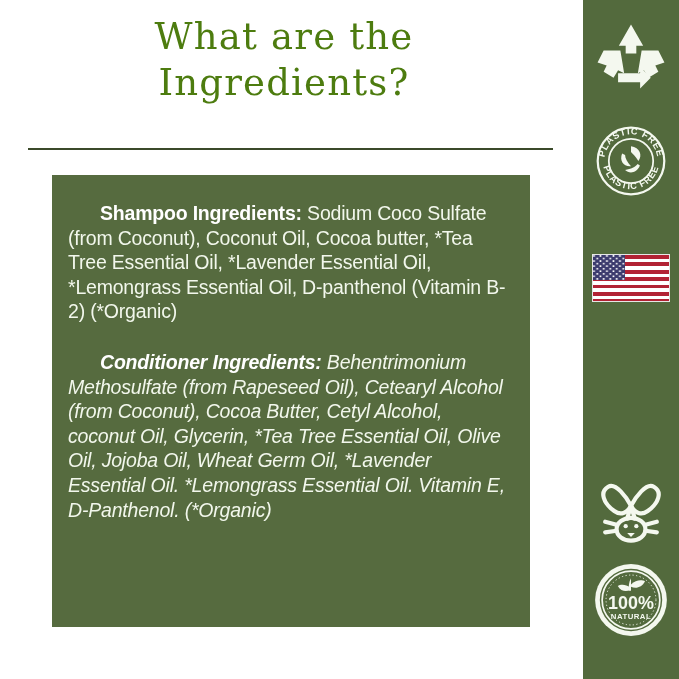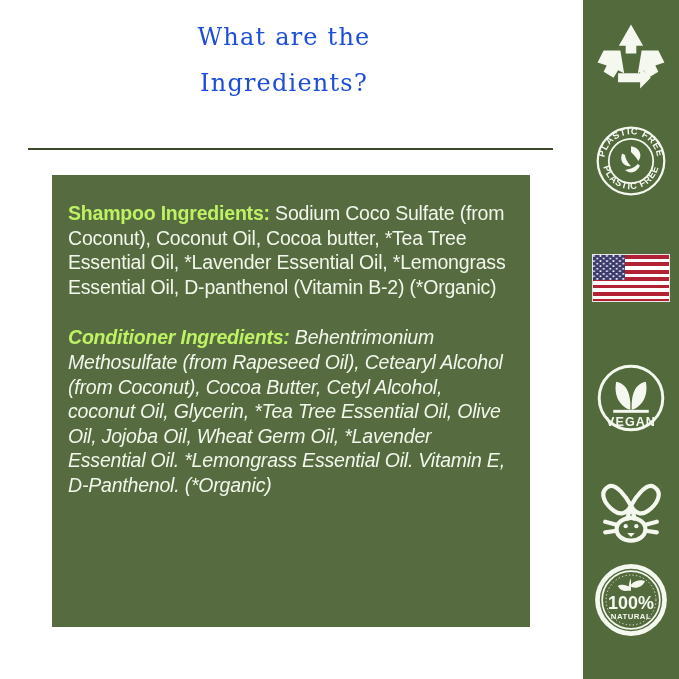--- a/index.html
+++ b/index.html
@@ -26,24 +26,24 @@
     background: #ffffff;
   }
 
   #page-title {
     position: absolute;
     left: 0;
     top: 14px;
     width: 568px;
     text-align: center;
     font-family: "DejaVu Serif", serif;
-    font-size: 24px;
+    font-size: 37px;
     line-height: 46px;
     letter-spacing: 1.2px;
-    color: #1d4ed8;
+    color: #4d7c0f;
     font-weight: 400;
     white-space: pre-line;
   }
 
   #title-divider {
     position: absolute;
     left: 28px;
     top: 148px;
     width: 525px;
     height: 2px;
@@ -66,21 +66,22 @@
     color: #f2f7ec;
     font-family: "Liberation Sans", sans-serif;
     font-size: 19.5px;
     line-height: 24.6px;
     letter-spacing: -0.2px;
   }
   #conditioner-block { margin-top: 26px; font-style: italic; }
 
   .ing-heading {
     font-weight: bold;
-    color: #bef264;
+    color: #ffffff;
+    margin-left: 32px;
   }
 
   
   #icon-sidebar {
     position: absolute;
     left: 583px;
     top: 0;
     width: 96px;
     height: 679px;
     background: #536a3d;
@@ -197,31 +198,20 @@
     </div>
 
     <div class="sidebar-icon" id="icon-flag">
       <div class="flag">
         <div class="stripes"></div>
         <div class="canton"></div>
         <div class="stars" style="width:42%;height:53.8%;"></div>
       </div>
     </div>
 
-    <div class="sidebar-icon" id="icon-vegan">
-      <svg width="74" height="74" viewBox="0 0 100 100" aria-hidden="true">
-        <circle cx="50" cy="50" r="43" fill="none" stroke="#f4f8ef" stroke-width="4"></circle>
-        <g fill="#f4f8ef">
-          <path d="M49 66 C36 62 26 48 30 28 C46 31 50 48 49 66 Z"></path>
-          <path d="M51 66 C64 62 74 48 70 28 C54 31 50 48 51 66 Z"></path>
-        </g>
-        <rect x="26" y="66" width="48" height="4" fill="#f4f8ef"></rect>
-        <text x="50" y="88" text-anchor="middle" font-family="'Liberation Sans', sans-serif" font-size="17" font-weight="bold" letter-spacing="1.4" fill="#f4f8ef">VEGAN</text>
-      </svg>
-    </div>
 
     <div class="sidebar-icon" id="icon-bunny">
       <svg width="76" height="76" viewBox="0 0 100 100" aria-hidden="true">
         <g fill="none" stroke="#f4f8ef" stroke-width="5.5" stroke-linecap="round" stroke-linejoin="round">
           <path d="M50 47 C44 36 30 16 20 22 C8 29 14 44 28 54 C36 60 45 57 50 47 Z"></path>
           <path d="M50 47 C56 36 70 16 80 22 C92 29 86 44 72 54 C64 60 55 57 50 47 Z"></path>
           <path d="M50 47 L45 64"></path>
           <path d="M50 47 L55 64"></path>
           <ellipse cx="50" cy="78" rx="19" ry="15"></ellipse>
           <path d="M31 72 L16 68"></path>

